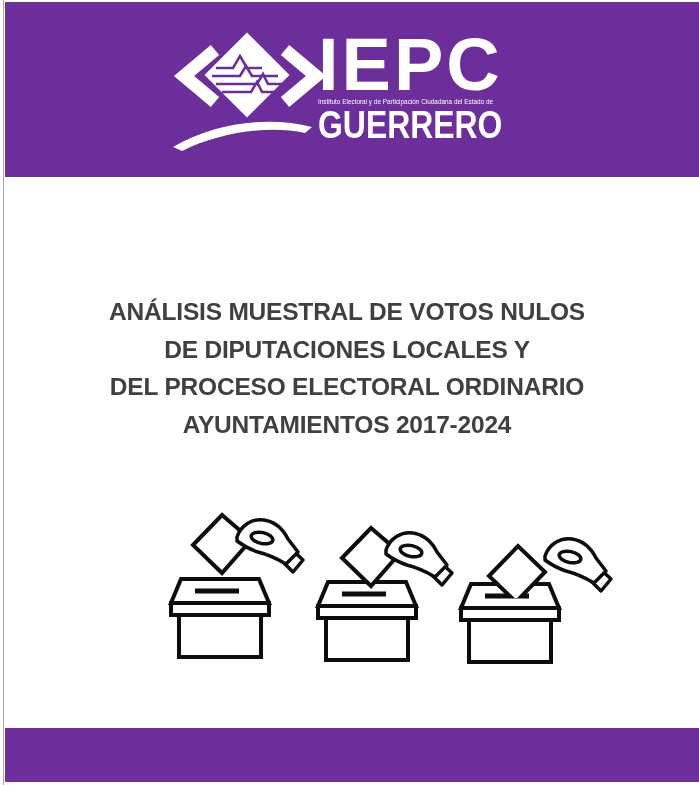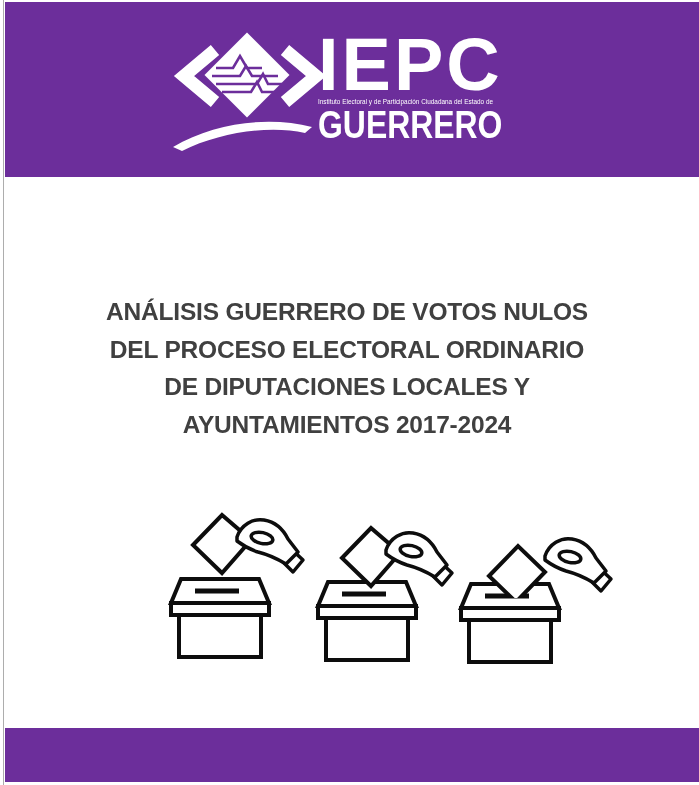--- a/index.html
+++ b/index.html
@@ -138,23 +138,23 @@
     </svg>
 
     <div class="logo-text">
       <div class="logo-acronym">IEPC</div>
       <div class="logo-tagline">Instituto Electoral y de Participación Ciudadana del Estado de</div>
       <div class="logo-state">GUERRERO</div>
     </div>
   </div>
 
   <div class="cover-title">
-    <div>ANÁLISIS GUERRERO DE VOTOS NULOS</div>
+    <div>ANÁLISIS MUESTRAL DE VOTOS NULOS</div>
+    <div>DE DIPUTACIONES LOCALES Y</div>
     <div>DEL PROCESO ELECTORAL ORDINARIO</div>
-    <div>DE DIPUTACIONES LOCALES Y</div>
     <div>AYUNTAMIENTOS 2017-2024</div>
   </div>
 
   <div class="ballot-icons">
 
     <svg class="ballot-icon i1" viewBox="0 0 170 155" xmlns="http://www.w3.org/2000/svg">
       <g fill="#ffffff" stroke="#0d0d0d" stroke-width="4" stroke-linejoin="miter">
         <polygon points="16,74 94,74 104,98 6,98"></polygon>
         <rect x="6" y="98" width="98" height="12"></rect>
         <rect x="14" y="110" width="82" height="42"></rect>

